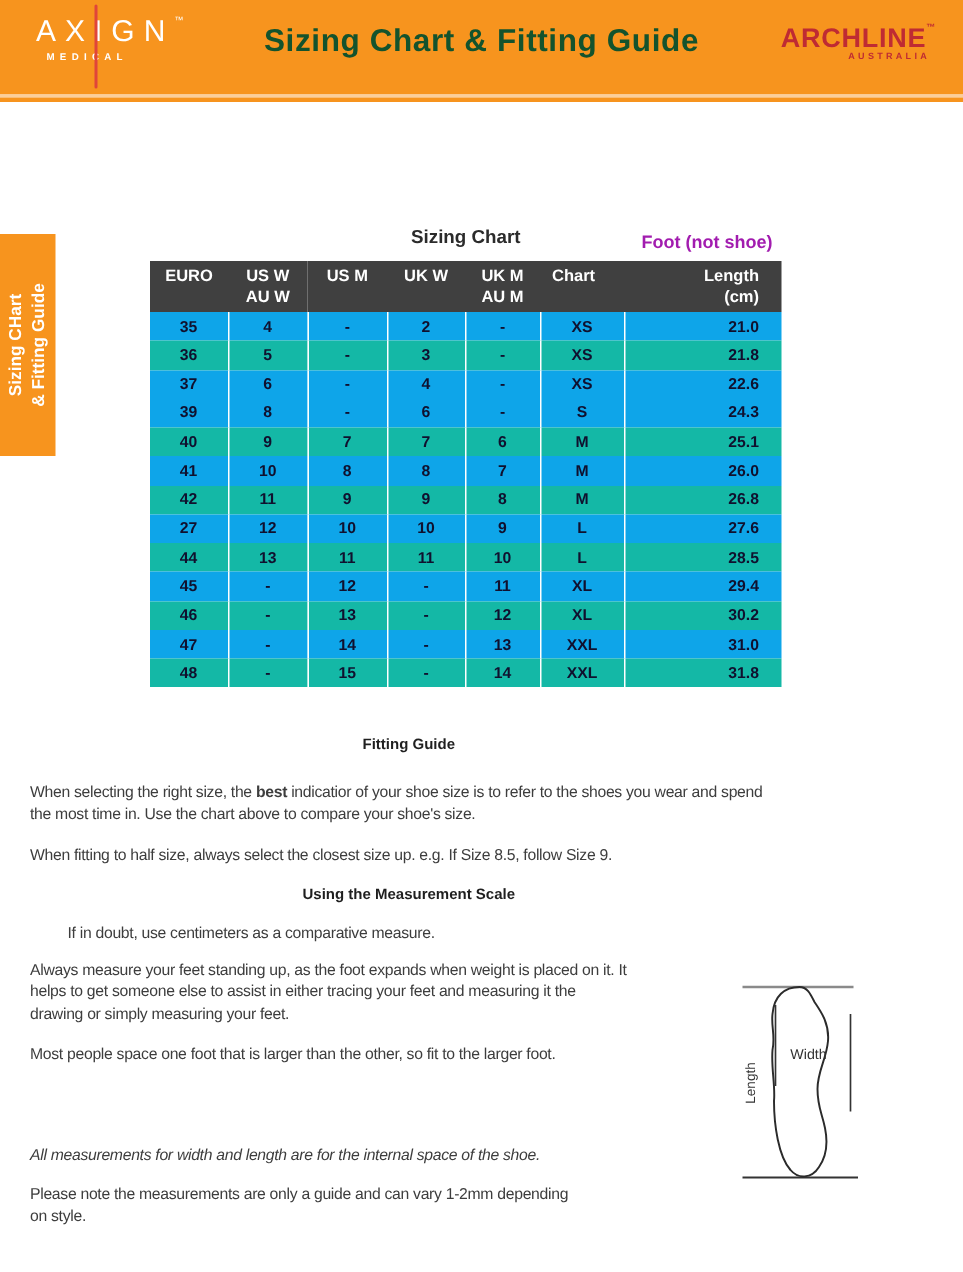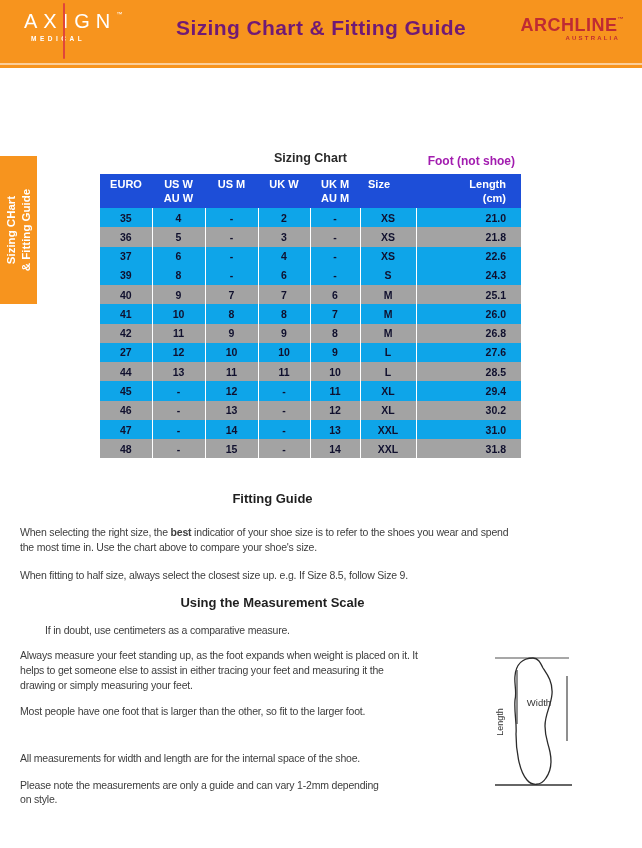--- a/index.html
+++ b/index.html
@@ -11,65 +11,65 @@
   .divider-light { position:absolute; left:0; top:63px; width:642px; height:2px; background:#FBCE9A; }
   .divider-orange { position:absolute; left:0; top:65px; width:642px; height:3px; background:#F7941E; }
 
   .axign { position:absolute; left:24px; top:11px; color:#fff; }
   .axign-name { font-size:20px; font-weight:normal; letter-spacing:6px; line-height:1; }
   .axign-tm { font-size:6px; vertical-align:top; letter-spacing:0; }
   .axign-sub { font-size:6.5px; font-weight:bold; letter-spacing:3.5px; margin-top:4px; padding-left:7px; }
   .axign-line { position:absolute; left:63px; top:3px; width:2px; height:56px; background:#E0453A; border-radius:2px; }
 
   .topbar-title { position:absolute; left:0; top:16px; width:642px; text-align:center;
-                  color:#701a75; font-size:21px; font-weight:bold; letter-spacing:0.4px; }
+                  color:#14532d; font-size:21px; font-weight:bold; letter-spacing:0.4px; }
 
   .archline { position:absolute; right:18px; top:16px; text-align:right; color:#BF2B33; }
   .archline-name { font-size:18px; font-weight:bold; letter-spacing:0.5px; line-height:1; }
   .archline-tm { font-size:6px; vertical-align:top; }
   .archline-sub { font-size:6px; font-weight:bold; letter-spacing:2.2px; margin-top:1px; padding-right:4px; }
 
   
   .side-tab { position:absolute; left:0; top:156px; width:37px; height:148px; background:#F7941E; }
   .side-tab-rot { position:absolute; left:50%; top:50%;
                   transform:translate(-50%,-50%) rotate(-90deg);
                   white-space:nowrap; text-align:center; color:#fff;
                   font-size:11.5px; font-weight:bold; line-height:1.3; }
 
   
   .chart-head { position:absolute; left:100px; top:151px; width:421px; height:20px; }
   .chart-title { text-align:center; font-size:12.5px; font-weight:bold; color:#2b2b2b; }
   .foot-note { position:absolute; right:6px; top:3px; font-size:12px; font-weight:bold; color:#a21caf; }
 
   table.size-table { position:absolute; left:100px; top:174px; width:421px;
                      border-collapse:collapse; table-layout:fixed; }
-  .size-table th { background:#1d4ed8; color:#fff; font-size:11px; font-weight:bold;
+  .size-table th { background:#404040; color:#fff; font-size:11px; font-weight:bold;
                    vertical-align:top; padding-top:4px; height:34px; text-align:center; line-height:1.25; }
   .size-table td { height:19.28px; font-size:10.5px; font-weight:bold; color:#10102E;
                    text-align:center; border-right:1px solid #fff; padding:0; }
   .size-table td:last-child { border-right:none; }
   tr.row-blue td { background:#0ea5e9; }
-  tr.row-peri td { background:#a3a3a3; }
+  tr.row-peri td { background:#14b8a6; }
   .size-table .c0 { width:52px; } .size-table .c1 { width:53px; } .size-table .c2 { width:53px; }
   .size-table .c3 { width:52px; } .size-table .c4 { width:50px; } .size-table .c5 { width:56px; }
   .size-table .c6 { width:105px; }
   .size-table th.c5 { text-align:left; padding-left:8px; }
   .size-table th.c6, .size-table td.c6 { text-align:right; padding-right:15px; }
 
   
   .content { position:absolute; left:20px; top:490px; width:505px; color:#3d3d3d;
              font-size:10.5px; letter-spacing:-0.2px; line-height:1.4; }
-  .content h2 { font-size:13px; font-weight:bold; color:#1f1f1f; text-align:center; letter-spacing:0; }
+  .content h2 { font-size:10px; font-weight:bold; color:#1f1f1f; text-align:center; letter-spacing:0; }
   .p1 { margin-top:17px; max-width:505px; }
   .p2 { margin-top:13px; }
   .using-title { margin-top:12px; }
   .p3 { margin-top:11px;margin-left:25px; }
   .p4 { margin-top:10px; max-width:398px; }
   .p5 { margin-top:12px; }
-  .p6 { margin-top:32px; }
+  .p6 { margin-top:52px;font-style:italic; }
   .p7 { margin-top:12px; max-width:372px; }
 
   
   .foot-diagram { position:absolute; left:489px; top:650px; }
 </style>
 </head>
 <body>
 
 <div class="page">
 
@@ -114,21 +114,21 @@
             <div>US M</div>
           </th>
           <th class="c3">
             <div>UK W</div>
           </th>
           <th class="c4">
             <div>UK M</div>
             <div>AU M</div>
           </th>
           <th class="c5">
-            <div>Size</div>
+            <div>Chart</div>
           </th>
           <th class="c6">
             <div>Length</div>
             <div>(cm)</div>
           </th>
         </tr>
     </thead>
     <tbody>
         <tr class="row-blue">
           <td class="c0">35</td>
@@ -250,21 +250,21 @@
       </tbody>
   </table>
 
   <div class="content">
     <h2 class="fitting-title">Fitting Guide</h2>
     <p class="p1"><span>When selecting the right size, the </span><b>best</b><span> indicatior of your shoe size is to refer to the shoes you wear and spend the most time in. Use the chart above to compare your shoe's size.</span></p>
     <p class="p2">When fitting to half size, always select the closest size up. e.g. If Size 8.5, follow Size 9.</p>
     <h2 class="using-title">Using the Measurement Scale</h2>
     <p class="p3">If in doubt, use centimeters as a comparative measure.</p>
     <p class="p4">Always measure your feet standing up, as the foot expands when weight is placed on it. It helps to get someone else to assist in either tracing your feet and measuring it the drawing or simply measuring your feet.</p>
-    <p class="p5">Most people have one foot that is larger than the other, so fit to the larger foot.</p>
+    <p class="p5">Most people space one foot that is larger than the other, so fit to the larger foot.</p>
     <p class="p6">All measurements for width and length are for the internal space of the shoe.</p>
     <p class="p7">Please note the measurements are only a guide and can vary 1-2mm depending on style.</p>
   </div>
 
   <svg class="foot-diagram" width="94" height="143" viewBox="0 0 94 143">
     <line x1="6" y1="8" x2="80" y2="8" stroke="#8a8a8a" stroke-width="1.6"></line>
     <line x1="6" y1="135" x2="83" y2="135" stroke="#333" stroke-width="1.3"></line>
     <path fill="none" stroke="#2b2b2b" stroke-width="1.3" d="M 44 8
              C 34 8, 27 14, 26 26
              C 25 34, 28 41, 26 50

